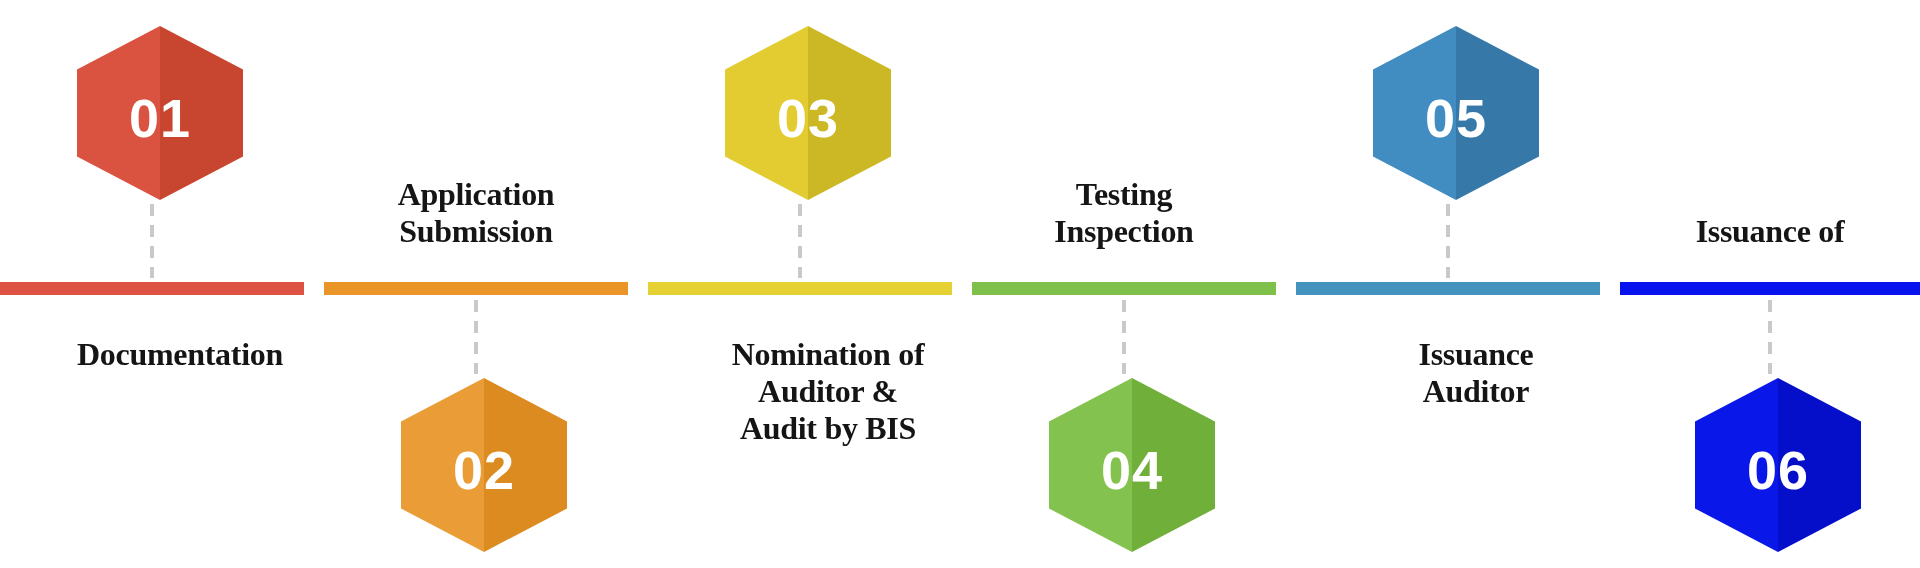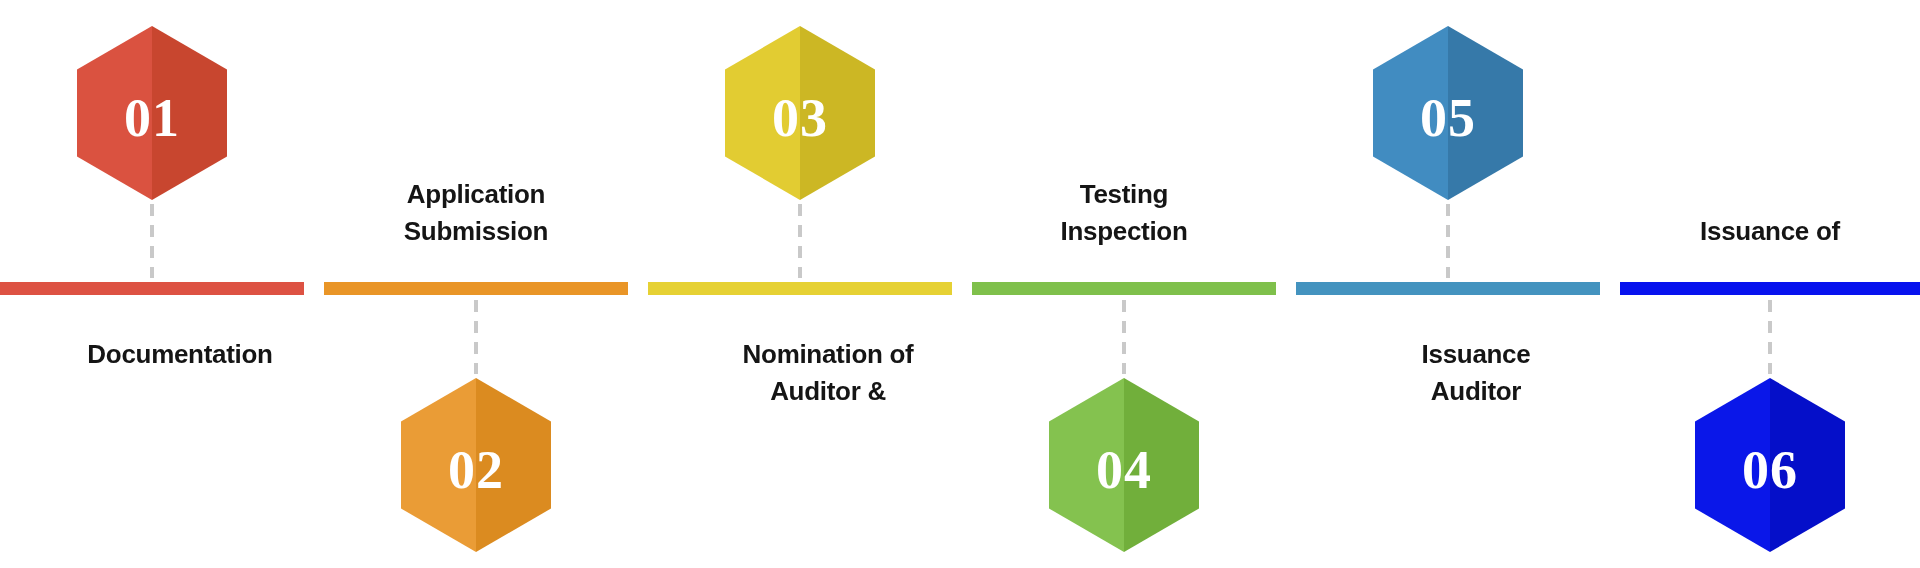--- a/index.html
+++ b/index.html
@@ -31,29 +31,28 @@
     position: absolute;
     top: 282px;
     height: 13px;
     left: var(--bx);
     width: var(--bw);
     background: var(--bar, #888);
   }
 
   .hex {
     position: absolute;
-    width: 150px;
+    width: 166px;
     height: 174px;
     left: calc(var(--cx) - 75px);
     background: linear-gradient(90deg, var(--light, #999) 0 50%, var(--dark, #777) 50% 100%);
     clip-path: polygon(50% 0%, 100% 25%, 100% 75%, 50% 100%, 0% 75%, 0% 25%);
     display: flex;
     align-items: center;
     justify-content: center;
-    font-family: Liberation Serif, serif;
   }
   .hex-top .hex    { top: 26px; }
   .hex-bottom .hex { top: 378px; text-align: right; }
 
   .hex-number {
     color: #ffffff;
     font-size: 54px;
     font-weight: 700;
     letter-spacing: 1px;
     padding-top: 10px;
@@ -69,25 +68,26 @@
   }
   .hex-top .connector    { top: 204px; }
   .hex-bottom .connector { top: 300px; }
 
   .step-label {
     position: absolute;
     left: var(--cx);
     transform: translateX(-50%);
     text-align: center;
     color: var(--text);
-    font-size: 26px;
+    font-size: 32px;
     line-height: 37px;
     font-weight: 700;
     letter-spacing: -0.3px;
     white-space: nowrap;
+    font-family: Liberation Serif, serif;
   }
   
   .hex-top .step-label    { top: 336px; margin-left: 28px; }
   .hex-bottom .step-label { bottom: 318px; }
 </style>
 </head>
 <body>
 
 <div class="stage" style="--conn: #c9c9c9; --text: #151515; background: rgb(255, 255, 255);">
 
@@ -116,20 +116,21 @@
 
   <div class="step s3 hex-top" style="--light: #E2CC32; --dark: #CCB724; --bar: #E6D134;">
     <div class="hex">
       <span class="hex-number">03</span>
     </div>
     <div class="connector"></div>
     <div class="bar-seg"></div>
     <div class="step-label">
       <div>Nomination of</div>
       <div>Auditor &amp;</div>
+      <div>Audit by BIS</div>
     </div>
   </div>
 
   <div class="step s4 hex-bottom" style="--light: #84C24F; --dark: #71AF3B; --bar: #7FC04B;">
     <div class="hex">
       <span class="hex-number">04</span>
     </div>
     <div class="connector"></div>
     <div class="bar-seg"></div>
     <div class="step-label">

